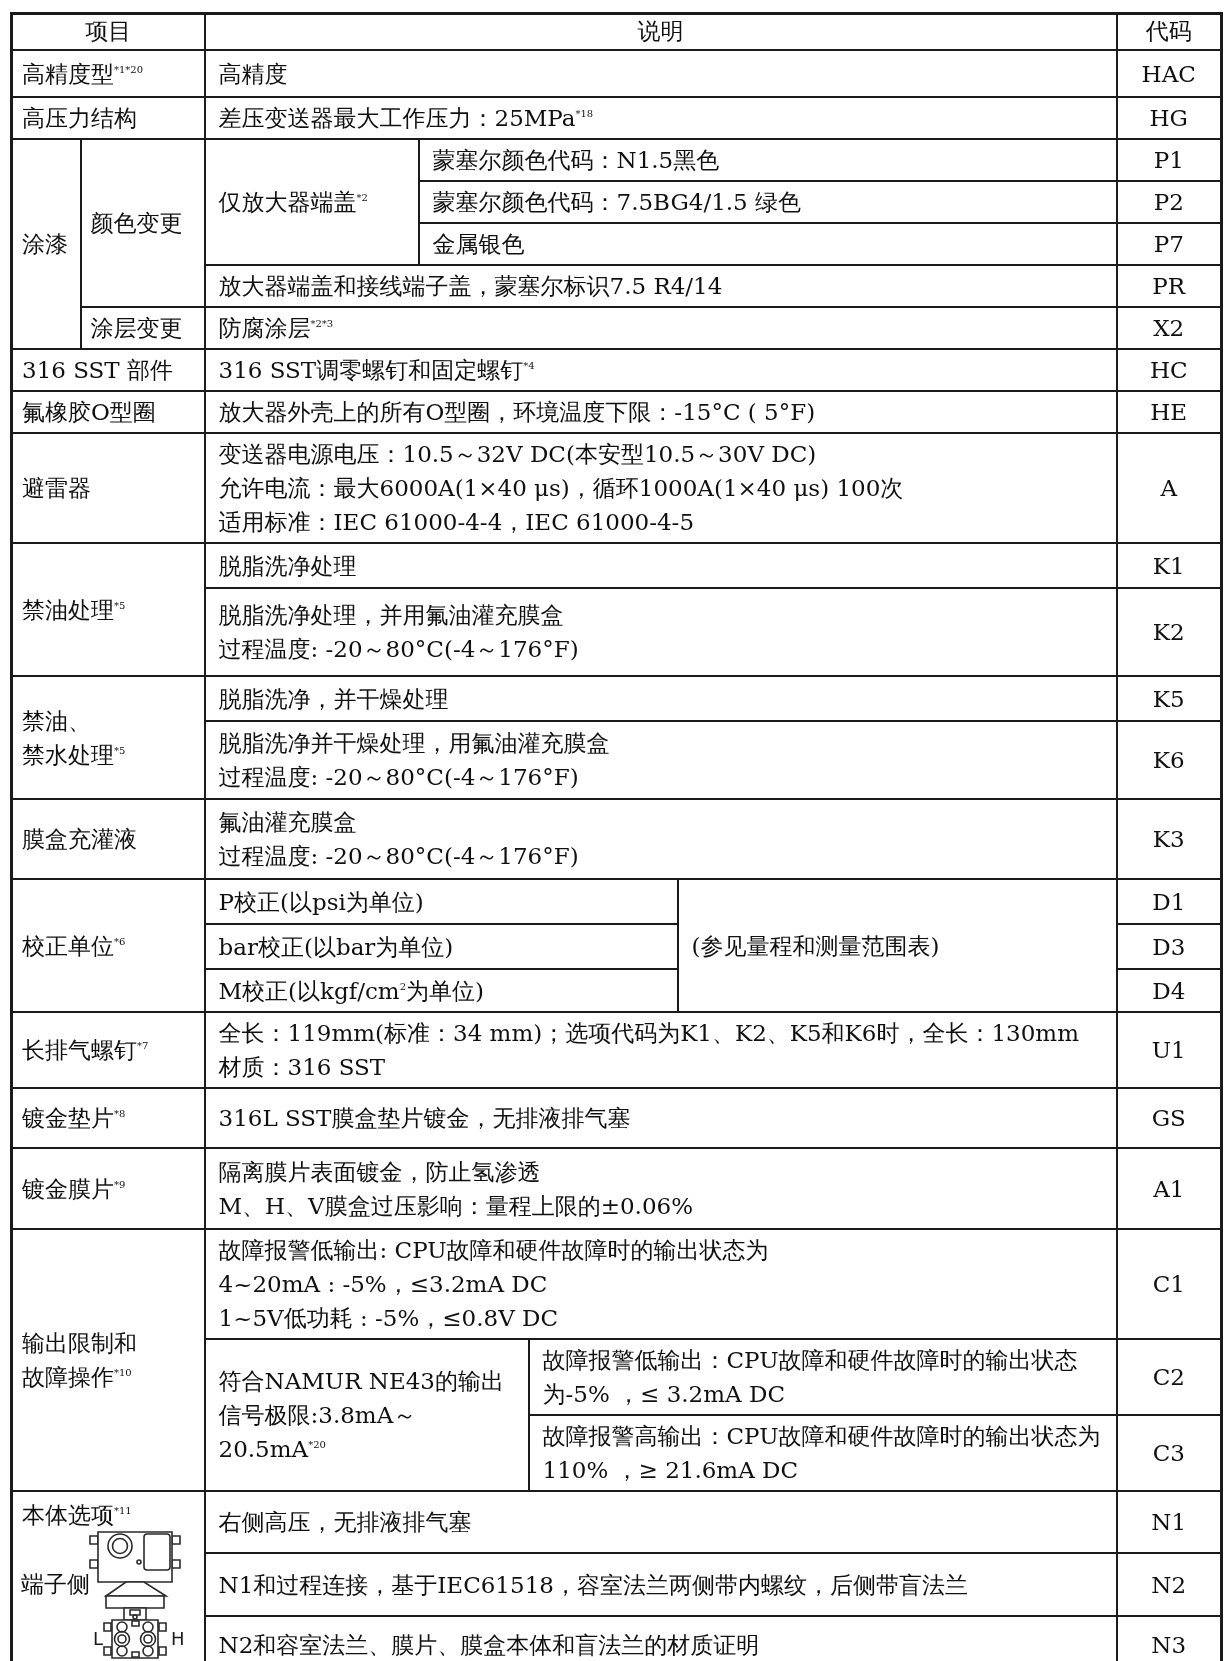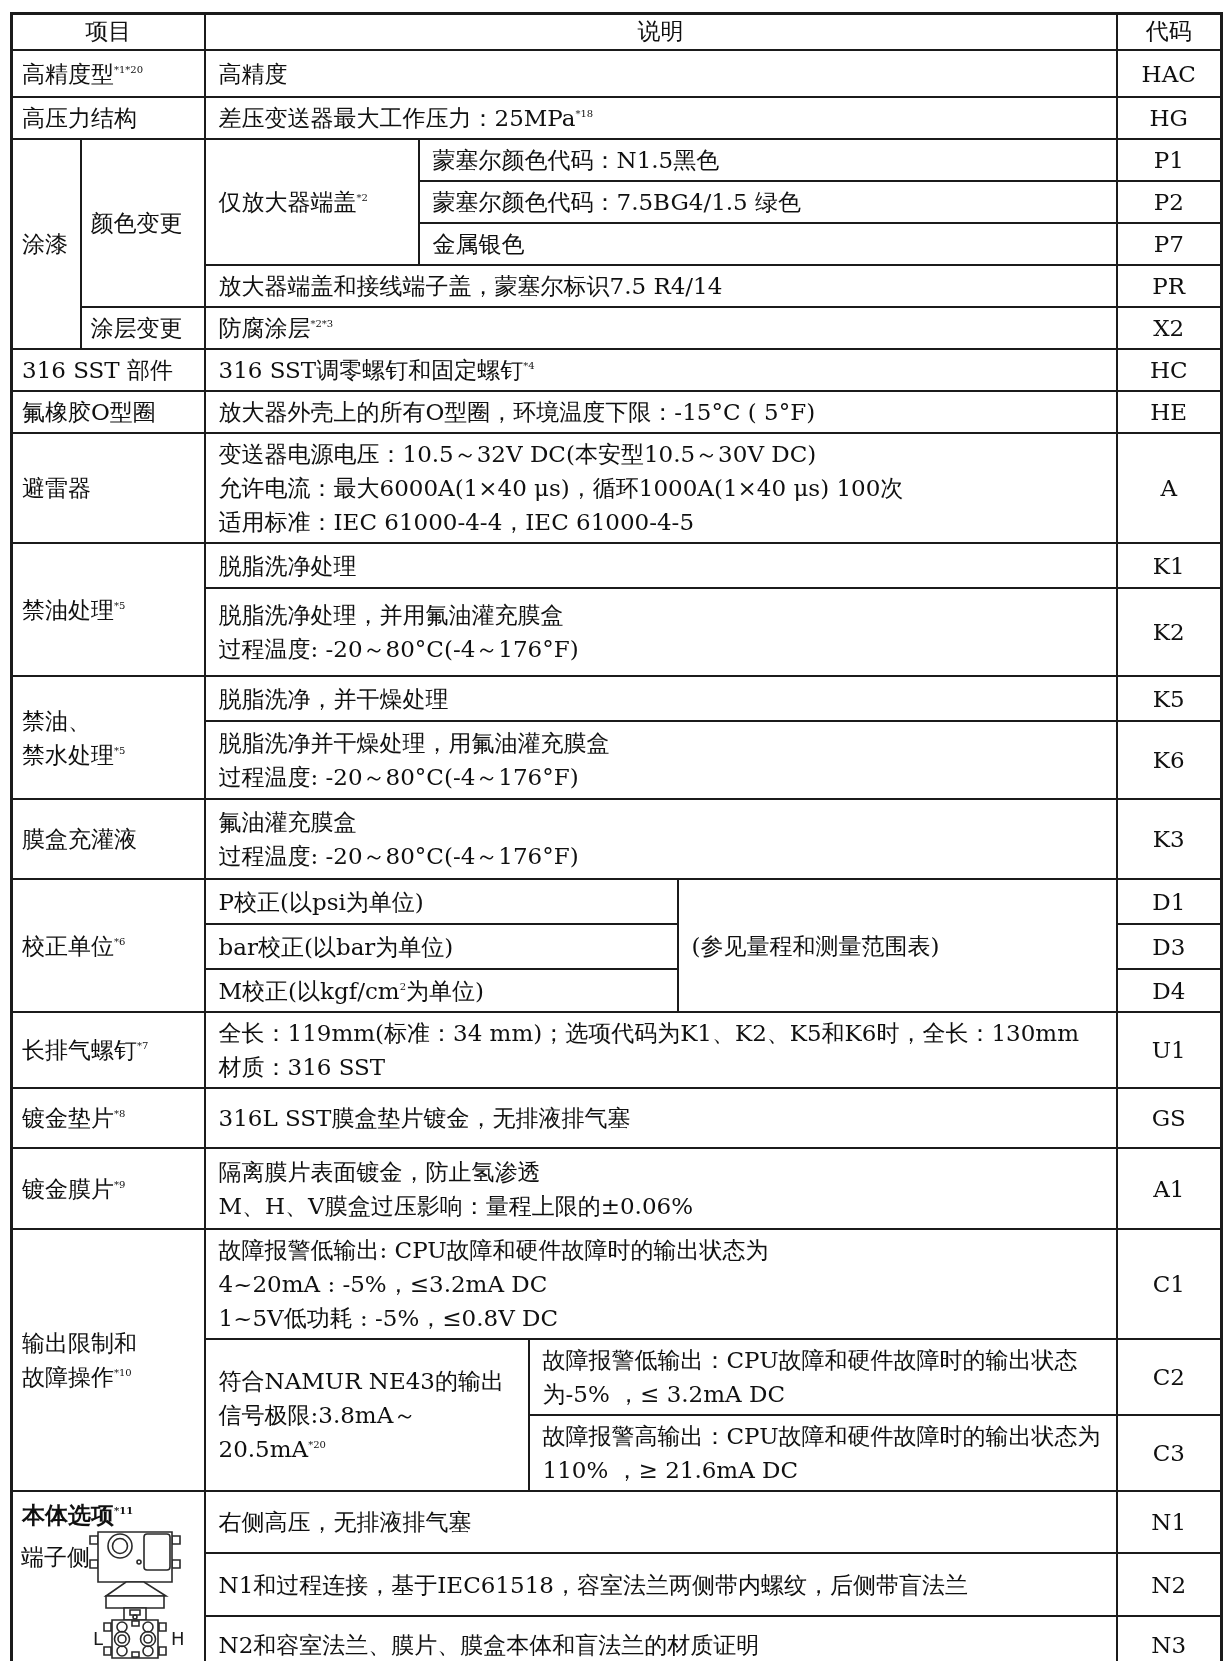--- a/index.html
+++ b/index.html
@@ -23,22 +23,22 @@
     padding:0;
   }
   th.hdr{text-align:center;vertical-align:middle;font-family:Liberation Serif, serif;}
   td.item{padding:3px 4px 3px 9px;text-align:left;vertical-align:middle;}
   td.desc{padding:3px 8px 3px 13px;text-align:left;vertical-align:middle;}
   td.code{text-align:center;vertical-align:middle;margin-left:32px;}
   sup{font-size:10px;line-height:0;}
   .line{line-height:34px;}
   
   td.body-opt{padding:0;vertical-align:top;position:relative;}
-  .bo-title{padding:8px 0 0 9px;line-height:30px;font-weight:bold;}
-  .bo-terminal{position:absolute;left:8px;top:52px;line-height:26px;}
+  .bo-title{padding:8px 0 0 9px;line-height:30px;}
+  .bo-terminal{position:absolute;left:8px;top:79px;line-height:26px;}
   .bo-svg{position:absolute;left:58px;top:36px;}
   .bo-svg *{vector-effect:non-scaling-stroke;}
   .lh-label{font-family:"DejaVu Sans","Liberation Sans",sans-serif;font-size:18px;fill:#1b1b1b;}
 </style>
 </head>
 <body>
 
 <table class="spec-table">
   <colgroup>
     <col style="width:69px">

